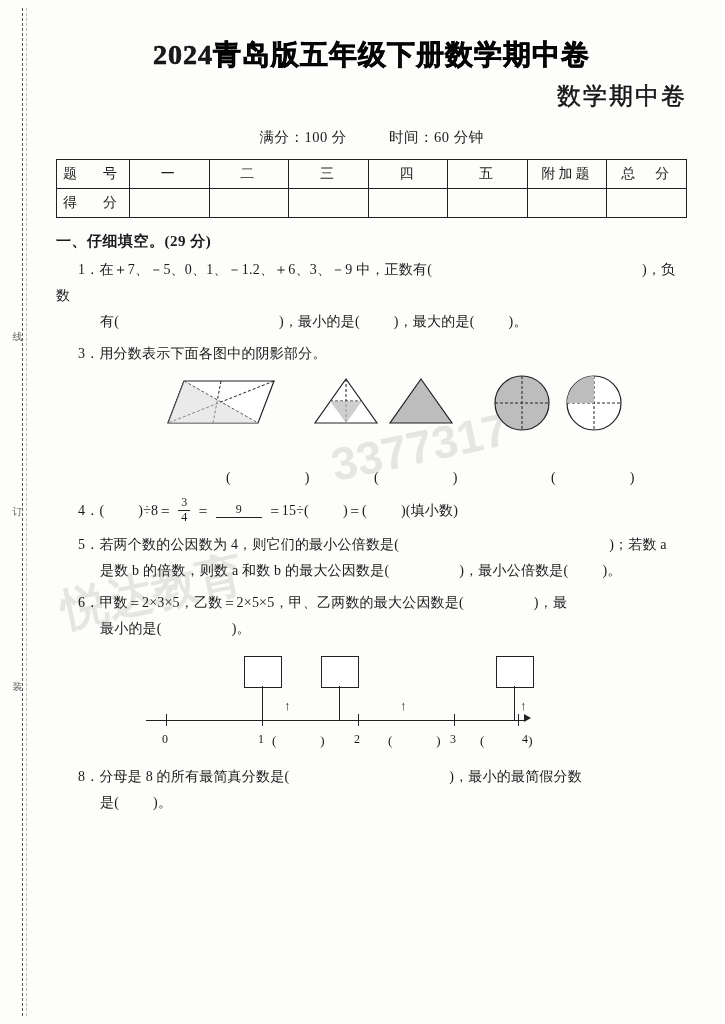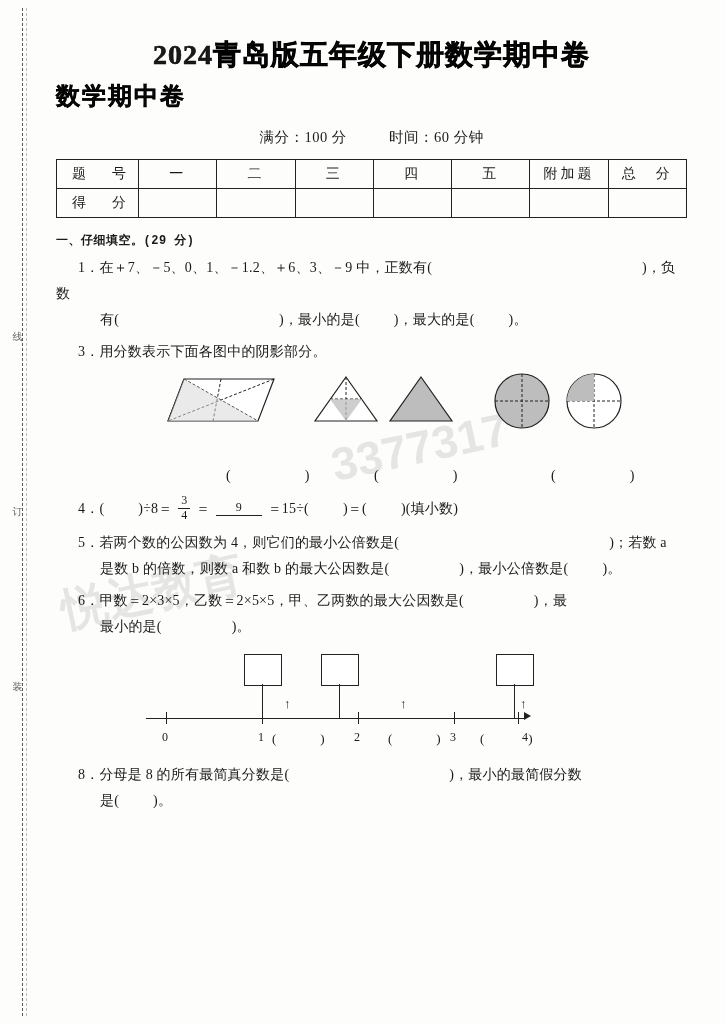--- a/index.html
+++ b/index.html
@@ -68,22 +68,22 @@
   .title-main {
     text-align: center;
     font-family: "Liberation Serif", serif;
     font-weight: bold;
     font-size: 28px;
     letter-spacing: 1px;
     margin: 10px 0 6px 0;
     -webkit-text-stroke: 0.6px #000;
   }
   .title-sub {
-    text-align: left;
-    font-weight: bold;
+    text-align: right;
+    font-weight: normal;
     font-size: 24px;
     letter-spacing: 2px;
     margin: 6px 0 16px 0;
     -webkit-text-stroke: 0.4px #000;
   }
   .meta-line {
     text-align: center;
     font-size: 14.5px;
     margin-bottom: 12px;
     letter-spacing: 0.5px;
@@ -100,28 +100,27 @@
     border: 1px solid #222;
     height: 28px;
     text-align: center;
     font-size: 14px;
     letter-spacing: 3px;
     padding: 0;
   }
   table.score-table td.head-col {
     width: 72px;
     letter-spacing: 6px;
-    padding-left: 9px;
+    padding-left: 0;
   }
   .section-title {
-    font-size: 12px;
+    font-size: 15px;
     font-weight: bold;
     margin: 10px 0 6px 0;
     letter-spacing: 0.5px;
-    font-family: Liberation Mono, monospace;
   }
   .q {
     font-size: 14px;
     line-height: 26px;
     margin: 6px 0 4px 0;
     letter-spacing: 0.2px;
   }
   .q .indent { display: inline-block; width: 22px; }
   .blank-s { display: inline-block; width: 34px; }
   .blank-m { display: inline-block; width: 70px; }

